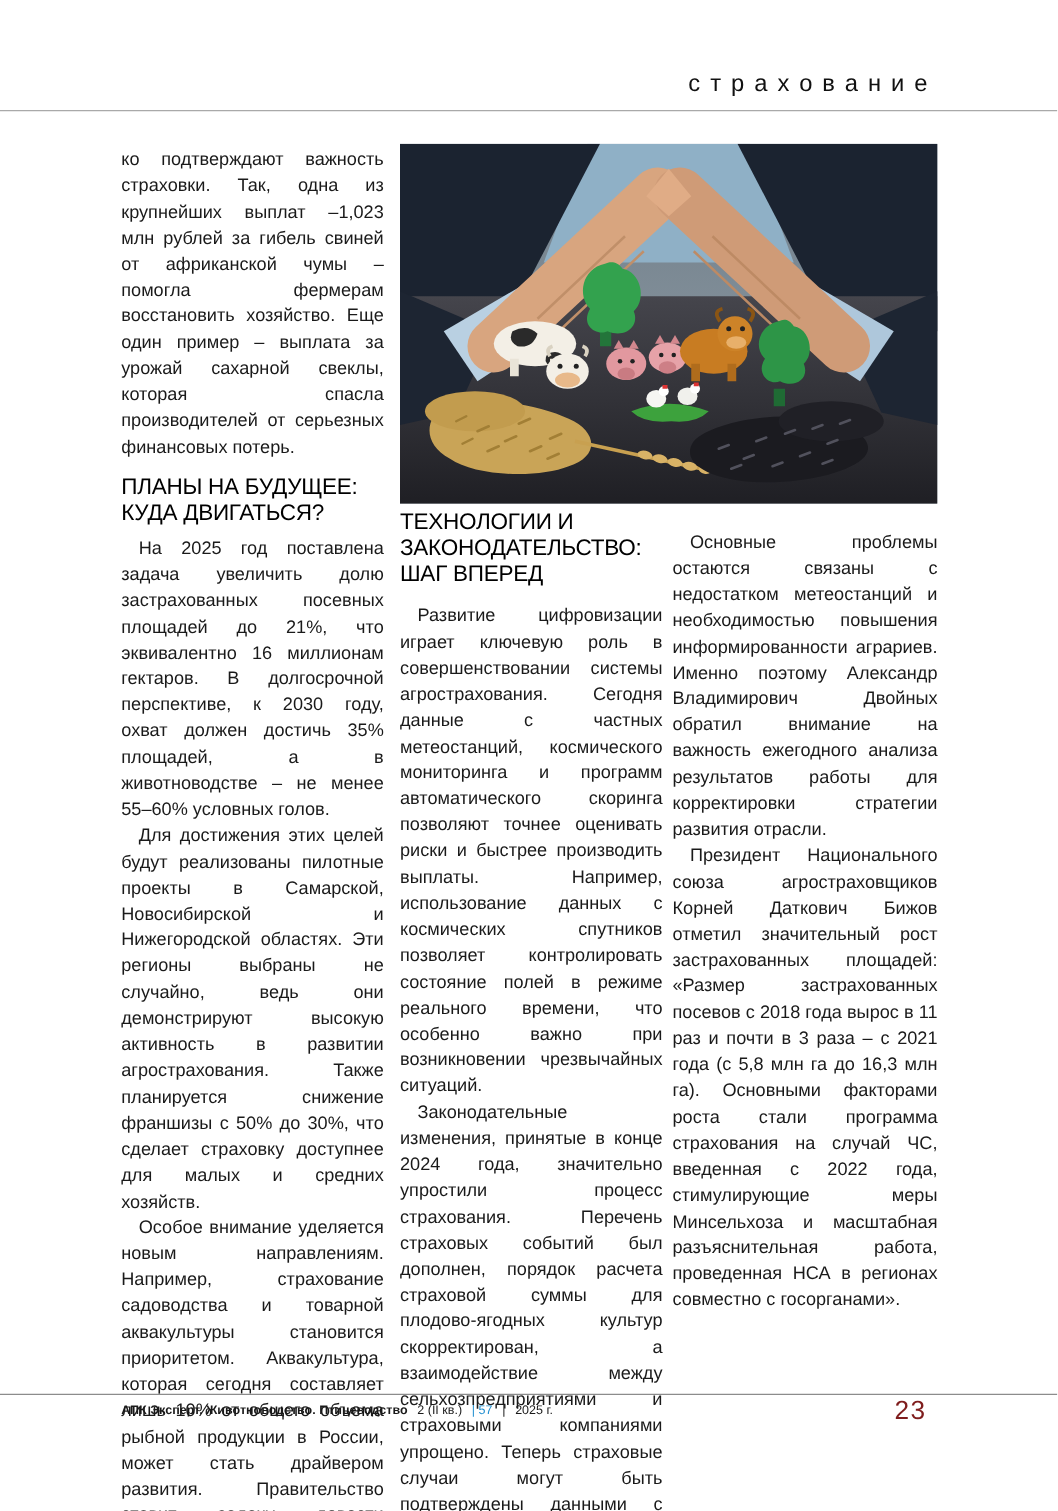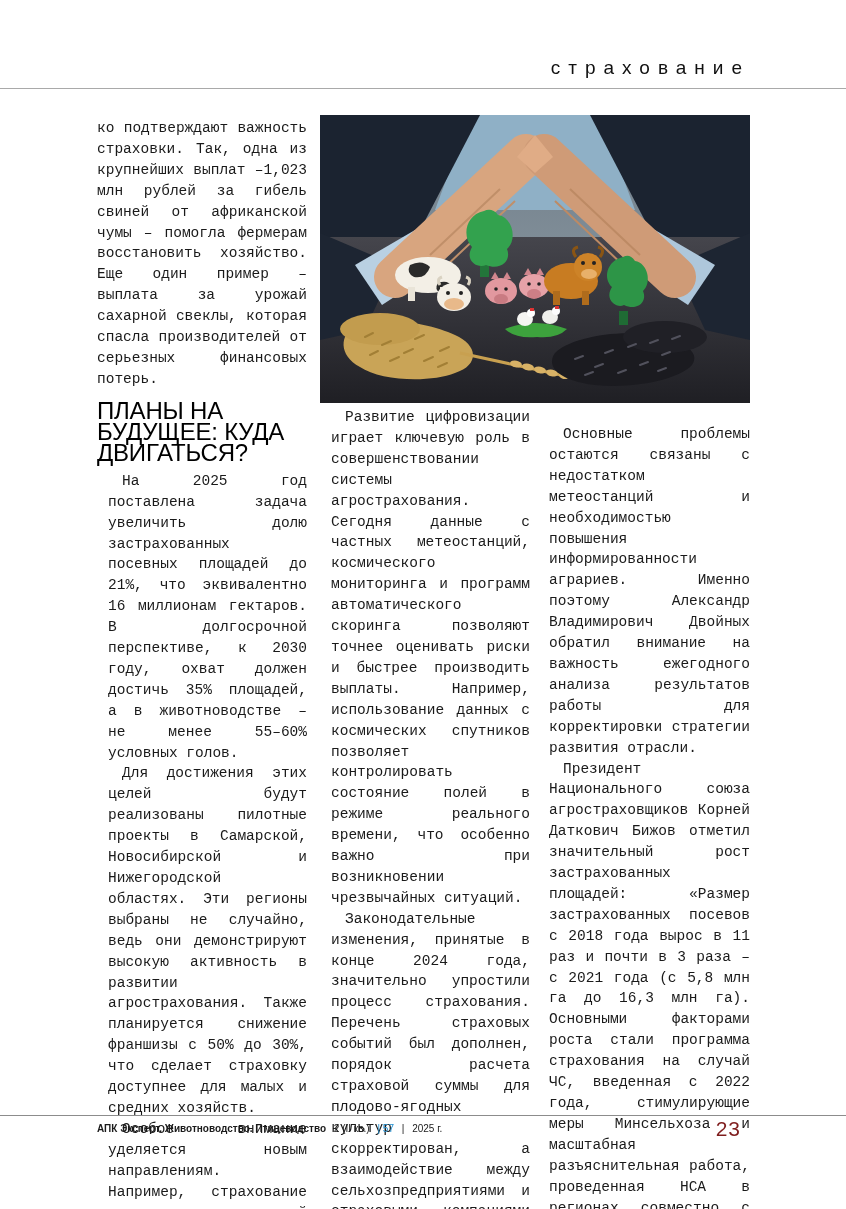--- a/index.html
+++ b/index.html
@@ -25,24 +25,24 @@
     display:block;
   }
   
   .col{
     position:absolute;width:210px;
     font-size:14.5px;line-height:20.9px;text-align:justify;
   }
   .col1{left:97px;top:118px;}
   .col2{left:320px;top:407px;}
   .col3{left:538px;top:424px;width:212px;}
-  .col p{margin:0;font-family:Liberation Mono, monospace;}
-  .col p.ind{text-indent:14px;margin-left:11px;}
+  .col p{margin:0;}
+  .col p.ind{text-indent:14px;}
   .sec-heading{
-    margin:0;font-size:24px;line-height:21px;font-weight:400;
+    margin:0;font-size:18px;line-height:21px;font-weight:400;
     letter-spacing:-0.2px;text-align:left;color:#000;
   }
   .col1 .sec-heading{margin-top:10px;margin-bottom:8px;}
   .col2 .sec-heading{margin-bottom:13px;}
   
   .footer-rule{
     position:absolute;left:0;right:0;top:1115px;height:1px;background:#8c8c8c;
   }
   .footer-line{
     position:absolute;left:97px;top:1123px;
@@ -187,20 +187,21 @@
   <div class="col col1">
     <p>ко подтверждают важность страховки. Так, одна из крупнейших выплат –1,023 млн рублей за гибель свиней от африканской чумы – помогла фермерам восстановить хозяйство. Еще один пример – выплата за урожай сахарной свеклы, которая спасла производителей от серьезных финансовых потерь.</p>
     <h2 class="sec-heading">ПЛАНЫ НА БУДУЩЕЕ: КУДА ДВИГАТЬСЯ?</h2>
     <p class="ind">На 2025 год поставлена задача увеличить долю застрахованных посевных площадей до 21%, что эквивалентно 16 миллионам гектаров. В долгосрочной перспективе, к 2030 году, охват должен достичь 35% площадей, а в животноводстве – не менее 55–60% условных голов.</p>
     <p class="ind">Для достижения этих целей будут реализованы пилотные проекты в Самарской, Новосибирской и Нижегородской областях. Эти регионы выбраны не случайно, ведь они демонстрируют высокую активность в развитии агрострахования. Также планируется снижение франшизы с 50% до 30%, что сделает страховку доступнее для малых и средних хозяйств.</p>
     <p class="ind">Особое внимание уделяется новым направлениям. Например, страхование садоводства и товарной аквакультуры становится приоритетом. Аквакультура, которая сегодня составляет лишь 10% от общего объема рыбной продукции в России, может стать драйвером развития. Правительство ставит задачу довести производство до 620 тысяч тонн к 2030 году, а для этого необходимо создать эффективную систему страхования, которая защитит производителей от рисков, связанных с болезнями и неблагоприятными условиями содержания.</p>
 
   </div>
 
   <div class="col col2">
+    <h2 class="sec-heading">ТЕХНОЛОГИИ И ЗАКОНОДАТЕЛЬСТВО: ШАГ ВПЕРЕД</h2>
     <p class="ind">Развитие цифровизации играет ключевую роль в совершенствовании системы агрострахования. Сегодня данные с частных метеостанций, космического мониторинга и программ автоматического скоринга позволяют точнее оценивать риски и быстрее производить выплаты. Например, использование данных с космических спутников позволяет контролировать состояние полей в режиме реального времени, что особенно важно при возникновении чрезвычайных ситуаций.</p>
     <p class="ind">Законодательные изменения, принятые в конце 2024 года, значительно упростили процесс страхования. Перечень страховых событий был дополнен, порядок расчета страховой суммы для плодово-ягодных культур скорректирован, а взаимодействие между сельхозпредприятиями и страховыми компаниями упрощено. Теперь страховые случаи могут быть подтверждены данными с современных технологий, что сокращает сроки рассмотрения заявок.</p>
 
   </div>
 
   <div class="col col3">
     <p class="ind">Основные проблемы остаются связаны с недостатком метеостанций и необходимостью повышения информированности аграриев. Именно поэтому Александр Владимирович Двойных обратил внимание на важность ежегодного анализа результатов работы для корректировки стратегии развития отрасли.</p>
     <p class="ind">Президент Национального союза агростраховщиков Корней Даткович Бижов отметил значительный рост застрахованных площадей: «Размер застрахованных посевов с 2018 года вырос в 11 раз и почти в 3 раза – с 2021 года (с 5,8 млн га до 16,3 млн га). Основными факторами роста стали программа страхования на случай ЧС, введенная с 2022 года, стимулирующие меры Минсельхоза и масштабная разъяснительная работа, проведенная НСА в регионах совместно с госорганами».</p>
 
   </div>

